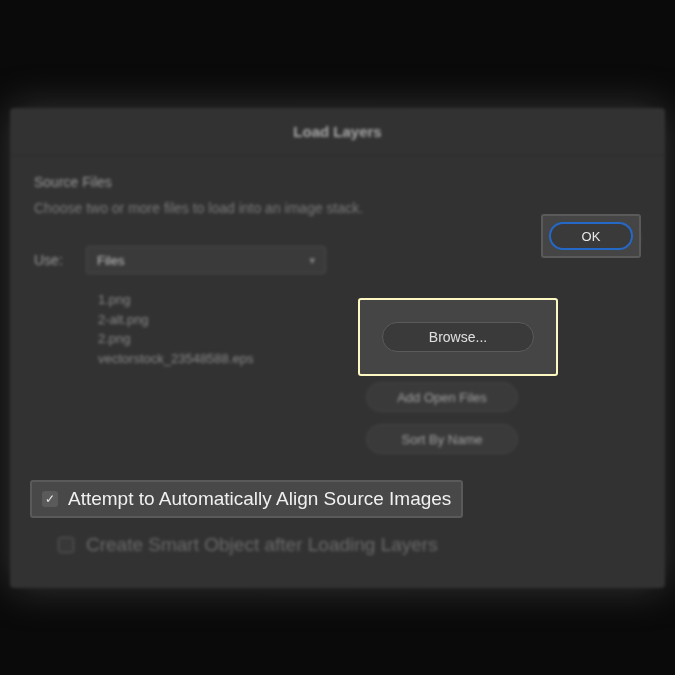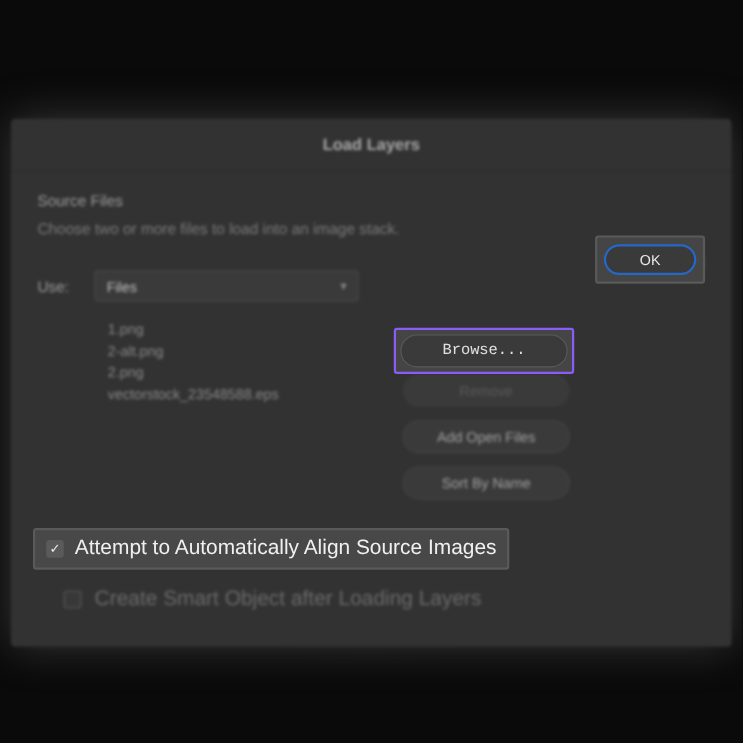--- a/index.html
+++ b/index.html
@@ -164,26 +164,25 @@
       border: 1px solid #444;
     }
     .action-btn.disabled {
       color: #5a5a5a;
       border-color: #3a3a3a;
     }
     .browse-wrap {
       position: absolute;
       left: 358px;
       top: 298px;
-      padding: 4px;
+      padding: 22px;
       background: #454545;
-      border: 2px solid #8b5cf6;
+      border: 2px solid #fef9c3;
       border-radius: 3px;
       z-index: 20;
-      font-family: Liberation Mono, monospace;
     }
     .btn-browse {
       width: 152px;
       height: 30px;
       border-radius: 15px;
       background: #3a3a3a;
       border: 1px solid #5a5a5a;
       display: flex;
       align-items: center;
       justify-content: center;

